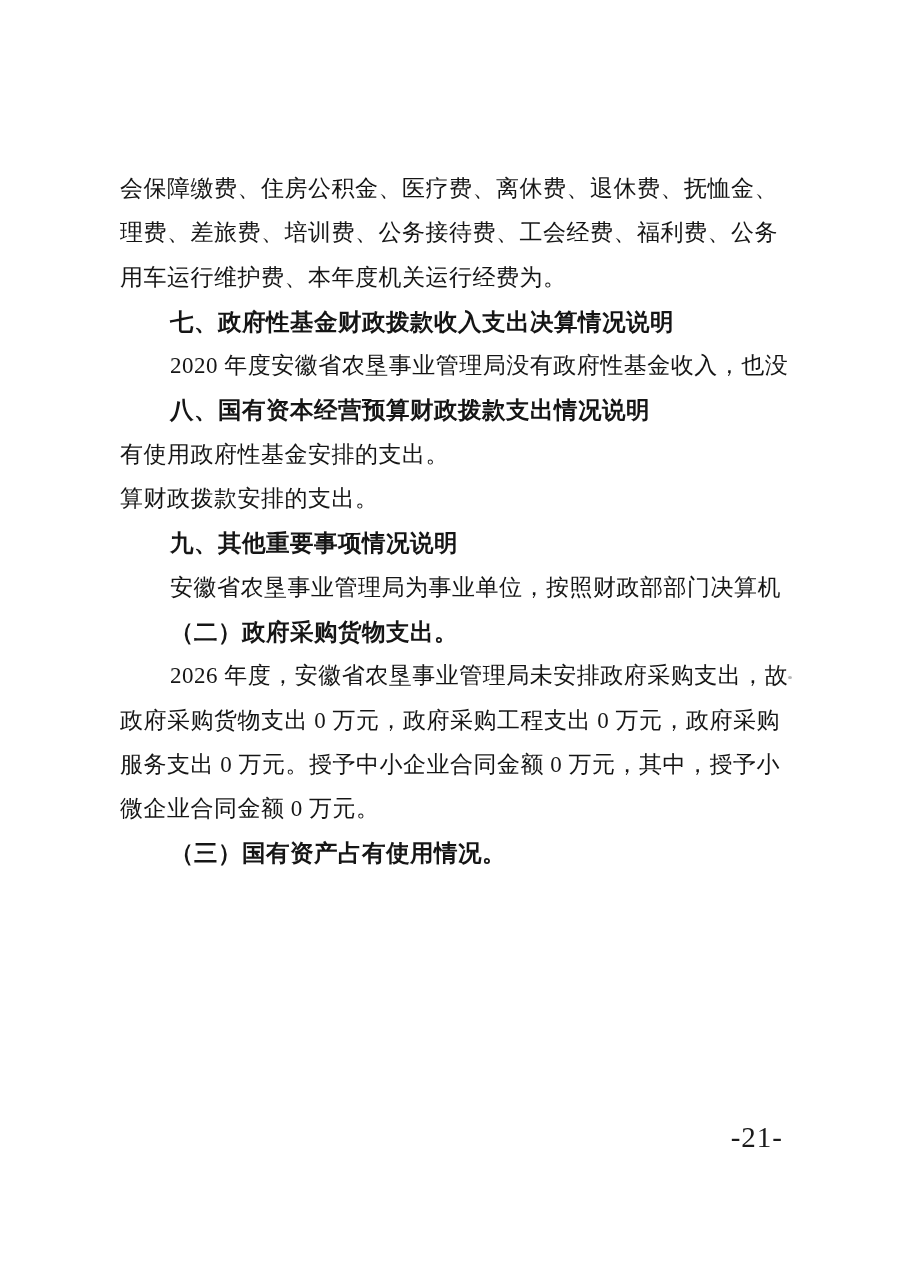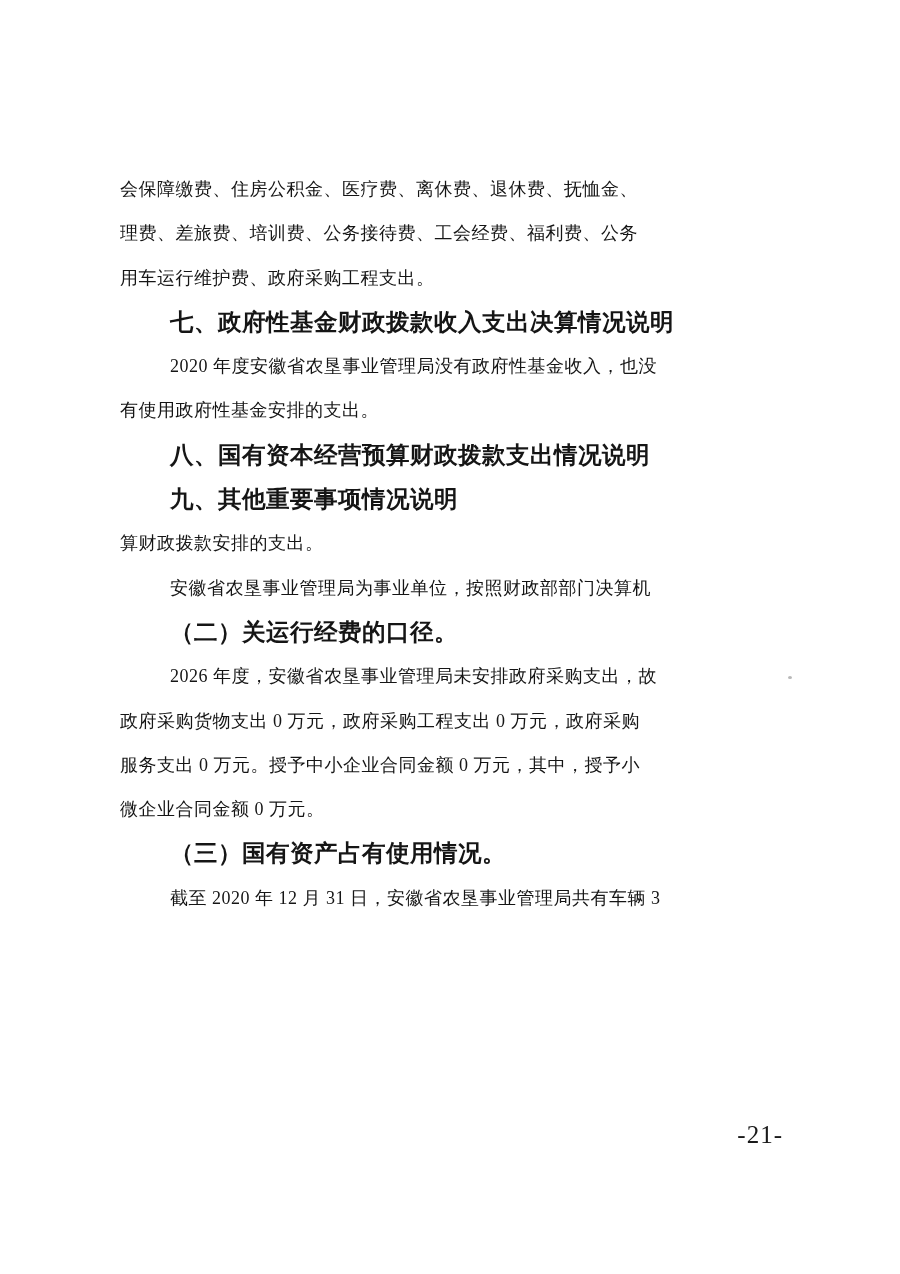--- a/index.html
+++ b/index.html
@@ -16,39 +16,39 @@
     font-family: "Liberation Serif", serif;
     color: #151515;
   }
   .text-column {
     position: absolute;
     left: 120px;
     top: 167px;
     width: 666px;
   }
   .line {
-    font-size: 18px;
+    font-size: 23px;
     line-height: 44.3px;
     height: 44.3px;
     white-space: nowrap;
     letter-spacing: 0.5px;
   }
   .indent {
     text-indent: 50px;
   }
   .heading {
     font-weight: bold;
     font-family: Liberation Sans, sans-serif;
     font-size: 23.5px;
   }
   .page-number {
     position: absolute;
     top: 1121px;
     right: 117px;
-    font-size: 25px;
+    font-size: 29px;
     letter-spacing: 1px;
     font-family: "Liberation Serif", serif;
     color: #1a1a1a;
   }
   .scan-speck {
     position: absolute;
     left: 788px;
     top: 676px;
     width: 4px;
     height: 3px;
@@ -59,41 +59,40 @@
 </style>
 </head>
 <body>
 
 <div class="page">
 
   <div class="text-column">
 
     <div class="line">会保障缴费、住房公积金、医疗费、离休费、退休费、抚恤金、</div>
     <div class="line">理费、差旅费、培训费、公务接待费、工会经费、福利费、公务</div>
-    <div class="line">用车运行维护费、政府采购工程支出。</div>
+    <div class="line">用车运行维护费、本年度机关运行经费为。</div>
 
     <div class="line heading indent">七、政府性基金财政拨款收入支出决算情况说明</div>
     <div class="line indent">2020 年度安徽省农垦事业管理局没有政府性基金收入，也没</div>
+    <div class="line heading indent">八、国有资本经营预算财政拨款支出情况说明</div>
+
     <div class="line">有使用政府性基金安排的支出。</div>
+    <div class="line">算财政拨款安排的支出。</div>
 
-    <div class="line heading indent">八、国有资本经营预算财政拨款支出情况说明</div>
     <div class="line heading indent">九、其他重要事项情况说明</div>
-
-    <div class="line">算财政拨款安排的支出。</div>
 
     <div class="line indent">安徽省农垦事业管理局为事业单位，按照财政部部门决算机</div>
 
-    <div class="line heading indent">（二）关运行经费的口径。</div>
+    <div class="line heading indent">（二）政府采购货物支出。</div>
     <div class="line indent">2026 年度，安徽省农垦事业管理局未安排政府采购支出，故</div>
     <div class="line">政府采购货物支出 0 万元，政府采购工程支出 0 万元，政府采购</div>
     <div class="line">服务支出 0 万元。授予中小企业合同金额 0 万元，其中，授予小</div>
     <div class="line">微企业合同金额 0 万元。</div>
 
     <div class="line heading indent">（三）国有资产占有使用情况。</div>
-    <div class="line indent">截至 2020 年 12 月 31 日，安徽省农垦事业管理局共有车辆 3</div>
 
   </div>
 
   <div class="scan-speck"></div>
 
   <div class="page-number">-21-</div>
 
 </div>
 
 </body></html>

